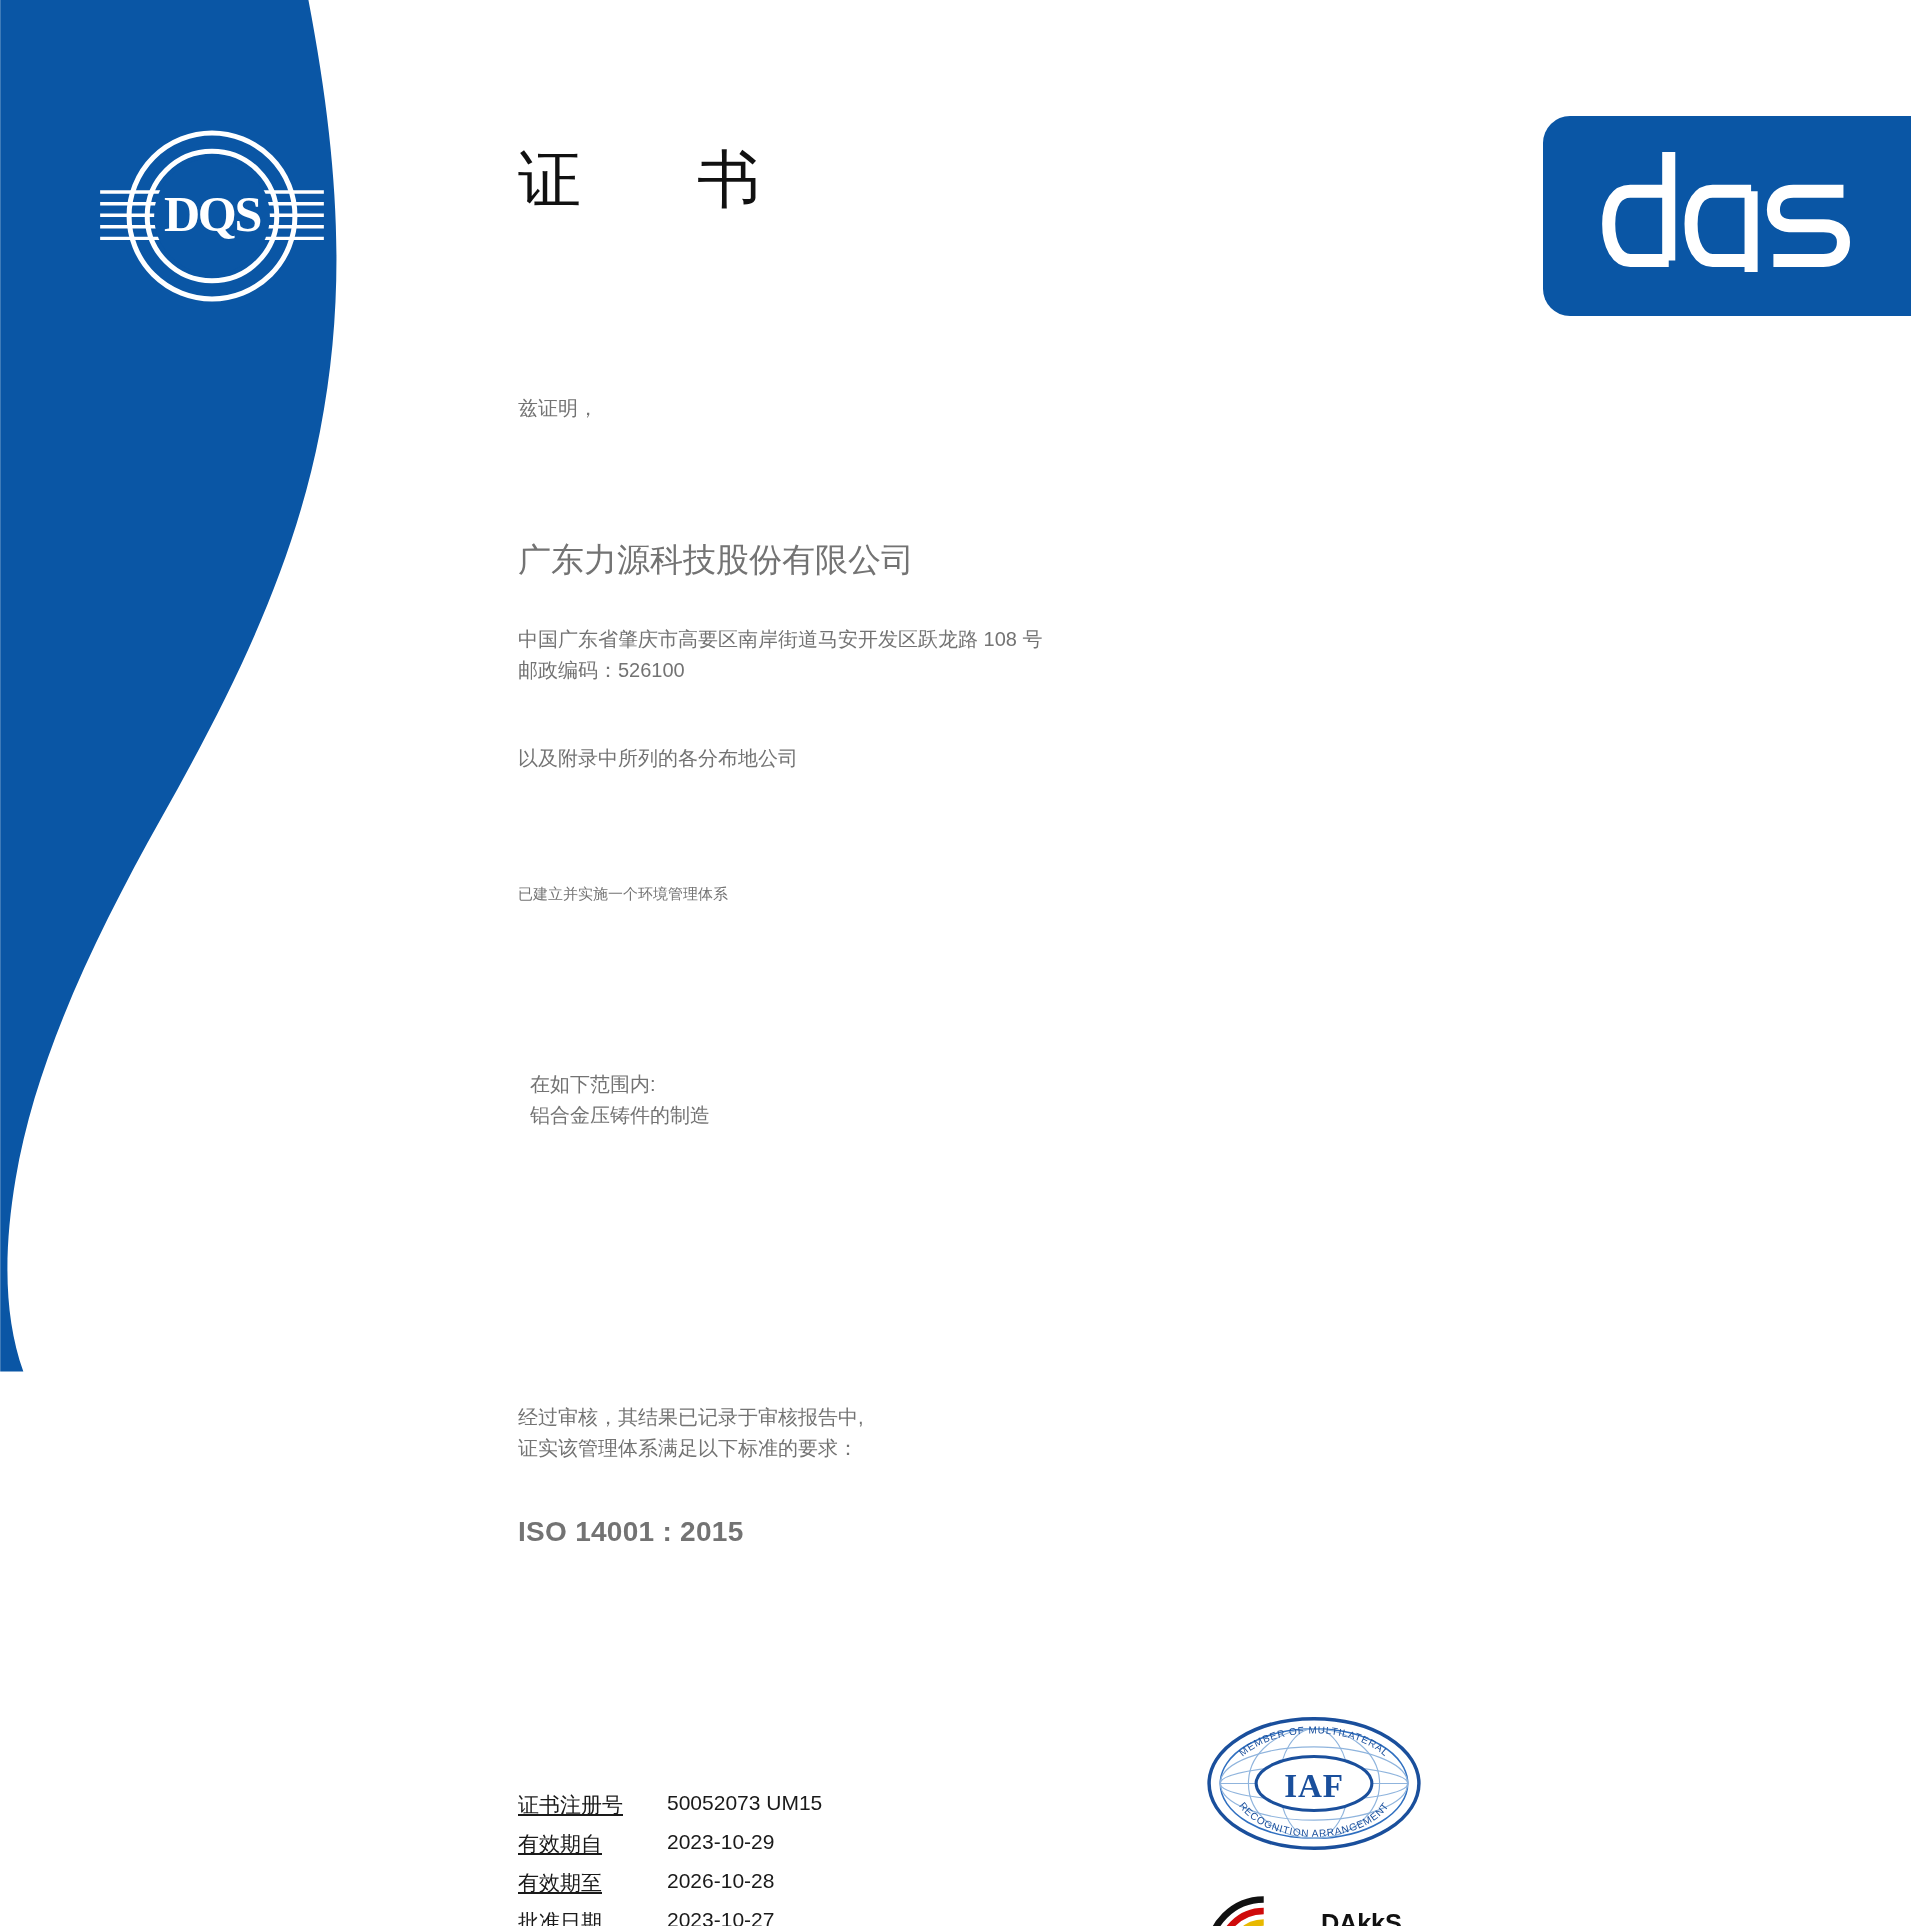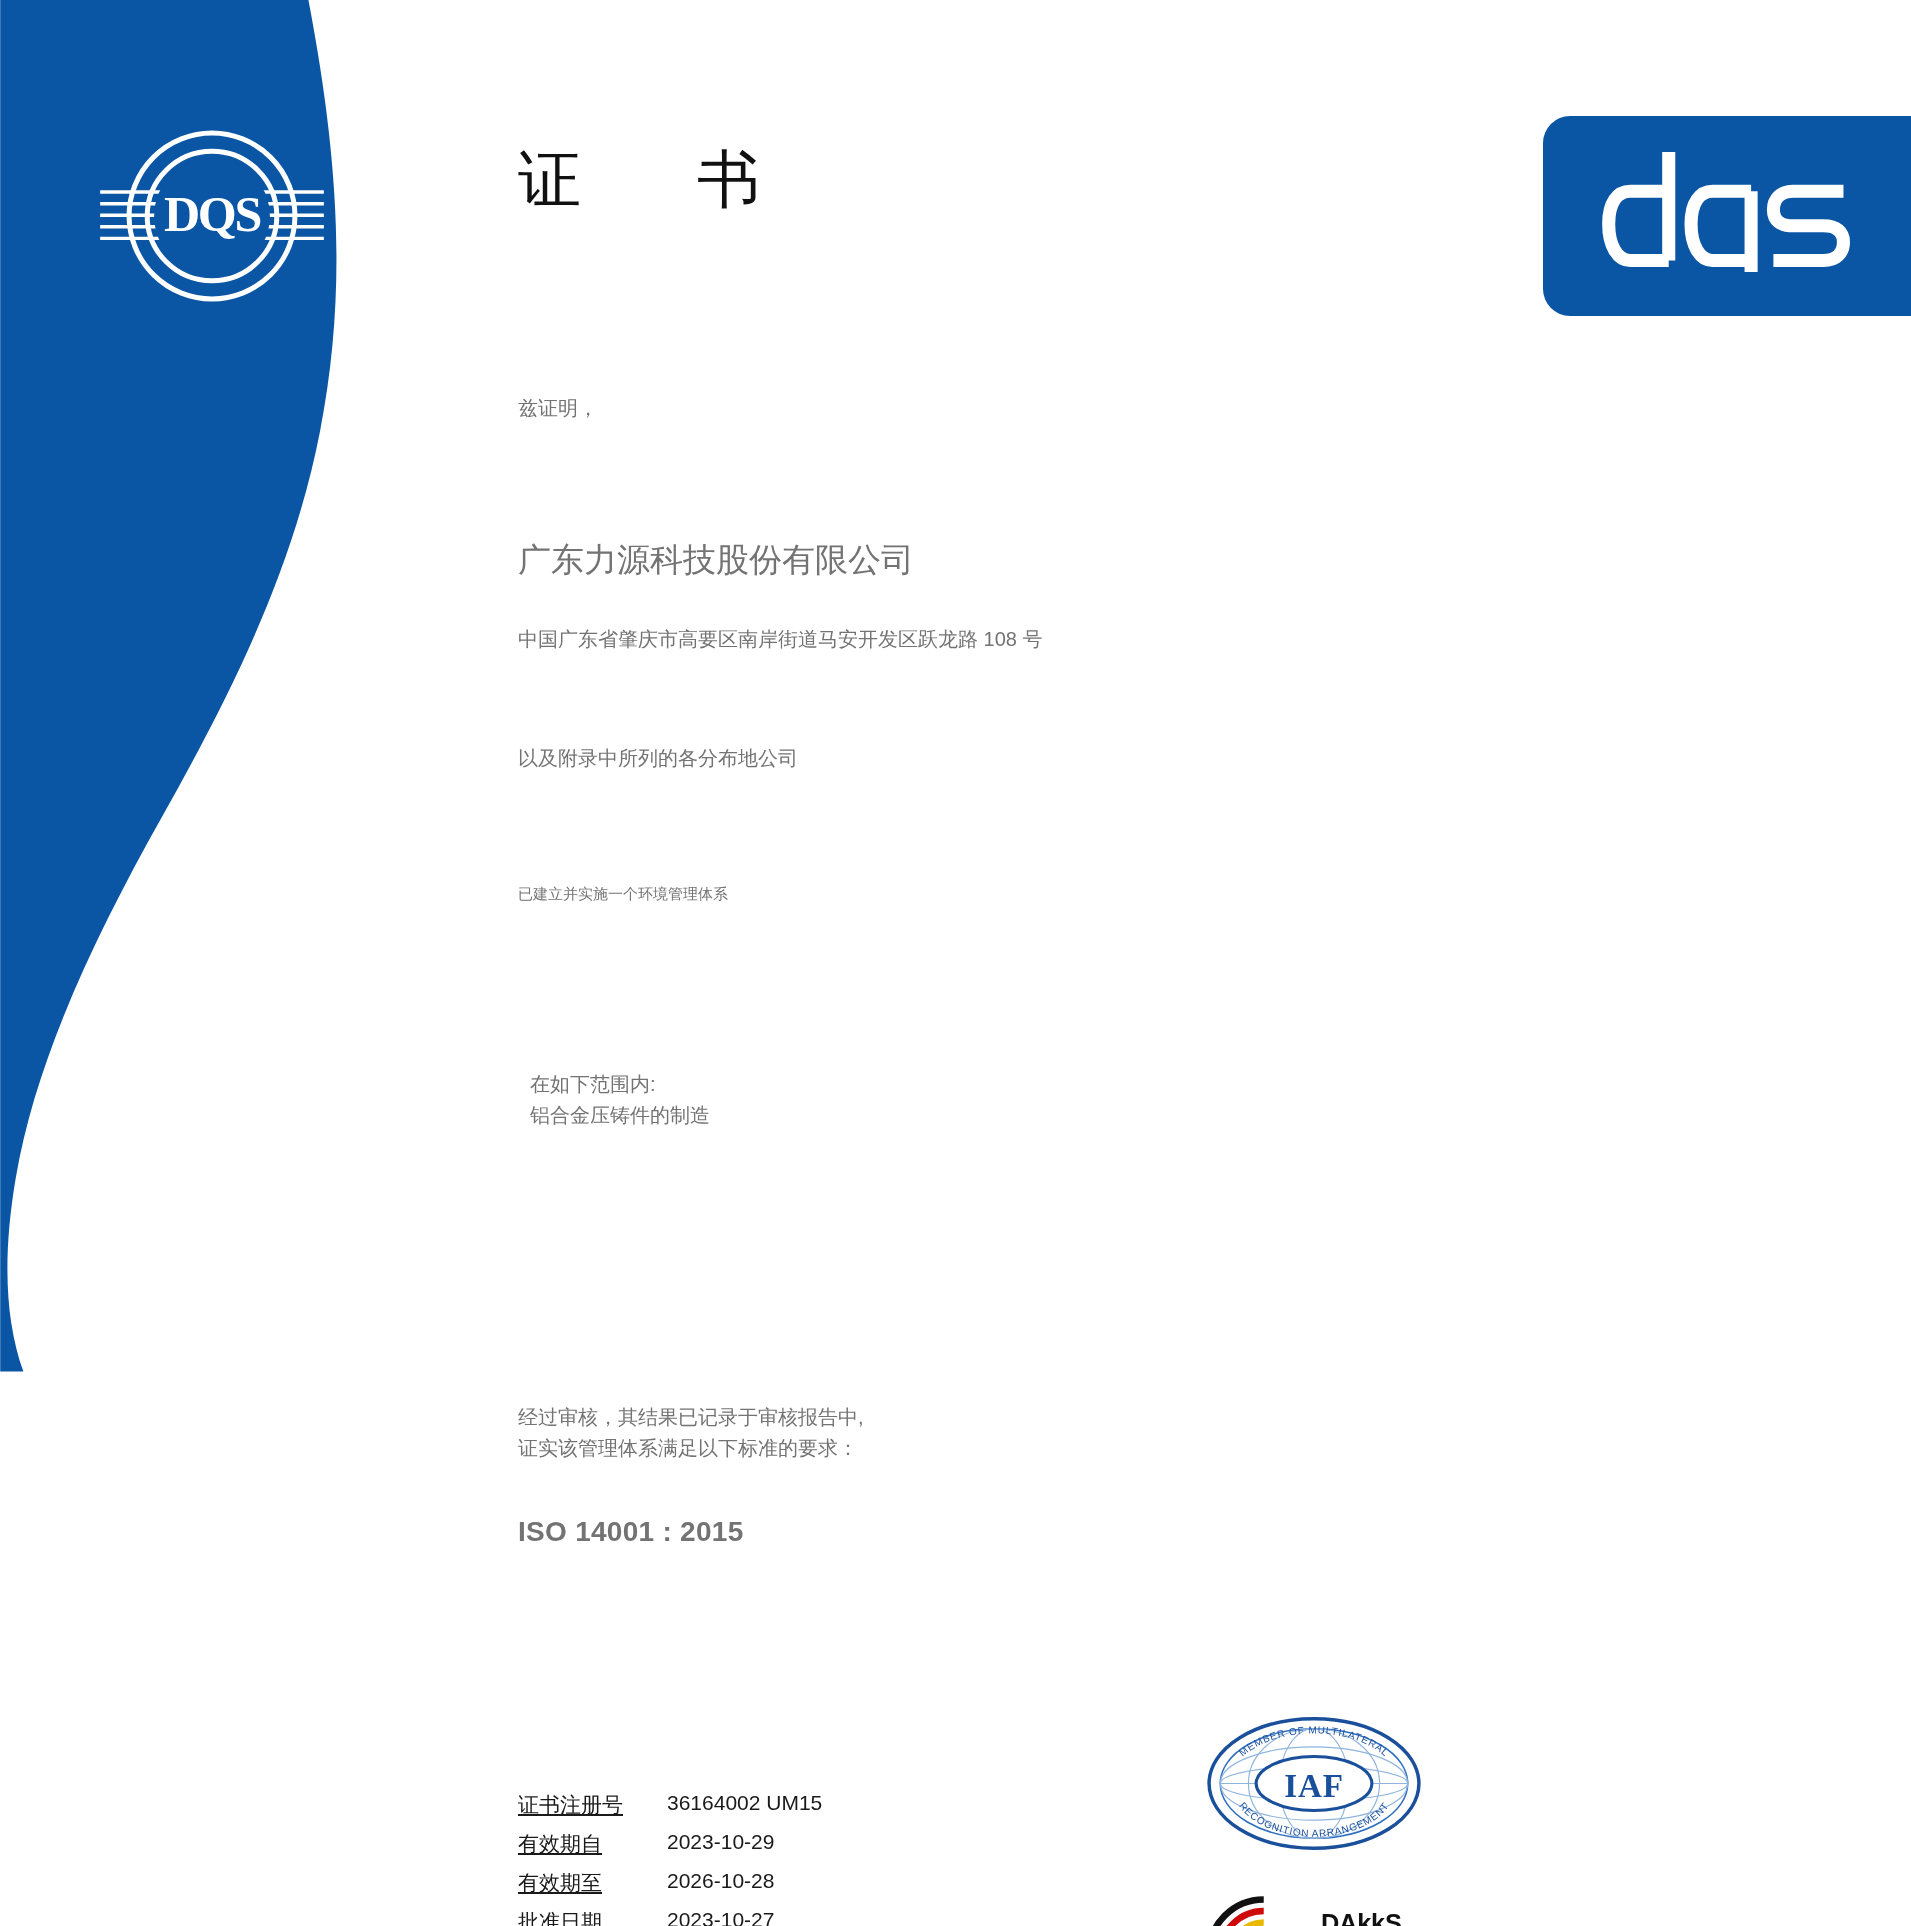--- a/index.html
+++ b/index.html
@@ -162,38 +162,39 @@
       </g>
     </svg>
   </div>
 
   <div class="title">证　书</div>
 
   <div class="col intro t-sm">兹证明，</div>
   <div class="col company t-lg">广东力源科技股份有限公司</div>
   <div class="col address t-sm">
     <div>中国广东省肇庆市高要区南岸街道马安开发区跃龙路 108 号</div>
+    <div>邮政编码：526100</div>
   </div>
   <div class="col branches t-sm">以及附录中所列的各分布地公司</div>
   <div class="col scope-est t-md">已建立并实施一个环境管理体系</div>
   <div class="col scope-lab t-sm">
     <div>在如下范围内:</div>
     <div>铝合金压铸件的制造</div>
   </div>
   <div class="col audit t-sm">
     <div>经过审核，其结果已记录于审核报告中,</div>
     <div>证实该管理体系满足以下标准的要求：</div>
   </div>
   <div class="col standard">ISO 14001 : 2015</div>
 
   <table class="reg-table">
     <tbody>
       <tr>
         <td class="label">证书注册号</td>
-        <td class="value">36164002 UM15</td>
+        <td class="value">50052073 UM15</td>
       </tr>
       <tr>
         <td class="label">有效期自</td>
         <td class="value">2023-10-29</td>
       </tr>
       <tr>
         <td class="label">有效期至</td>
         <td class="value">2026-10-28</td>
       </tr>
       <tr>

